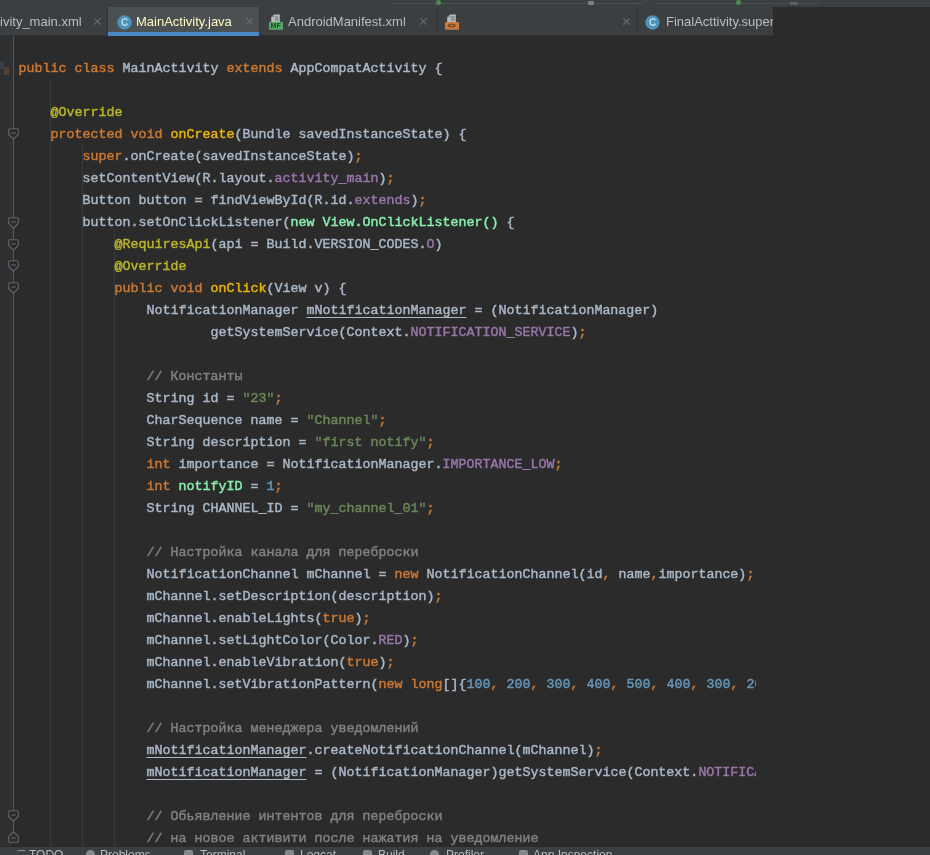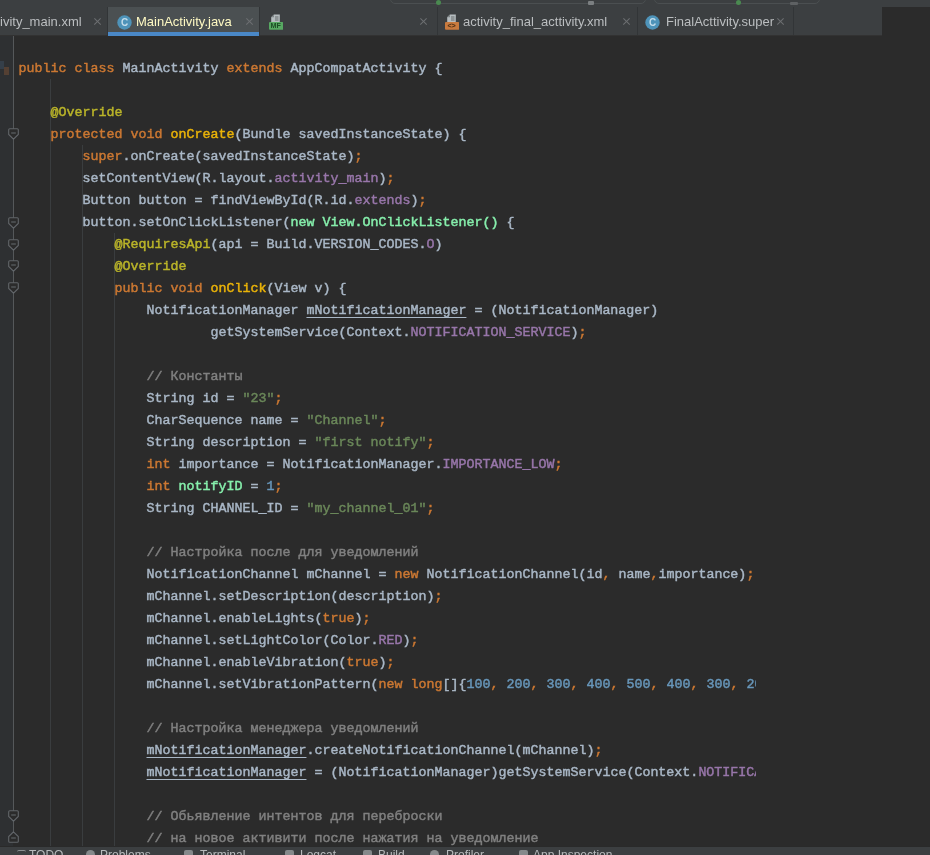--- a/index.html
+++ b/index.html
@@ -1,20 +1,20 @@
 <!DOCTYPE html>
 <html><head><meta charset="utf-8"><style>
 *{margin:0;padding:0;box-sizing:border-box}
 html,body{width:930px;height:855px;overflow:hidden;background:#2b2b2b;font-family:"Liberation Sans",sans-serif}
 .abs{position:absolute}
 
 #strip{position:absolute;left:0;top:0;width:930px;height:7px;background:#3c3f41;overflow:hidden;z-index:5}
 .tbox{position:absolute;top:-20px;height:24px;border:1px solid #4b4f51;border-radius:5px}
 
-#tabbar{position:absolute;left:0;top:7px;width:882px;height:29px;background:#3c3f41;overflow:hidden;z-index:5}
+#tabbar{position:absolute;left:0;top:7px;width:773px;height:29px;background:#3c3f41;overflow:hidden;z-index:5}
 #tabbar .div{position:absolute;top:0;width:1px;height:29px;background:#323537}
 .tab{position:absolute;top:0;height:29px}
 .tlabel{position:absolute;top:0;height:29px;line-height:29px;font-size:13px;color:#bbbec0;white-space:nowrap}
 .xic{position:absolute;width:8px;height:8px;top:11px}
 .xic:before,.xic:after{content:"";position:absolute;left:-0.5px;top:3.3px;width:9px;height:1.2px;background:#6d7072}
 .xic:before{transform:rotate(45deg)}
 .xic:after{transform:rotate(-45deg)}
 
 #editor{position:absolute;left:0;top:36px;width:756px;height:810px;background:#2b2b2b;overflow:hidden}
 #gutter{position:absolute;left:0;top:0;width:13px;height:810px;background:#2e3032}
@@ -63,31 +63,31 @@
   <div class="abs" style="left:108px;top:25px;width:151px;height:4px;background:#4a88c7;z-index:3"></div>
   <div class="div" style="left:259px"></div>
 
   <svg class="abs" style="left:267px;top:7px" width="16" height="16" viewBox="0 0 16 16">
     <path d="M7,0.5 L12.8,0.5 L12.8,8.5 L4.2,8.5 L4.2,3.3 Z" fill="#b5bcbf"></path>
     <path d="M7,0.5 L7,3.3 L4.2,3.3 Z" fill="#7f8587"></path>
     <rect x="8" y="2" width="3.5" height="5" fill="#8e9496"></rect>
     <rect x="2" y="8" width="14.2" height="7.8" rx="1" fill="#57a862"></rect>
     <text x="8.6" y="14.2" font-family="Liberation Sans" font-size="7.2" font-weight="bold" fill="#1e4e26" text-anchor="middle">MF</text>
   </svg>
+  <div class="tlabel" style="left:288px">AndroidManifest.xml</div>
   <div class="xic" style="left:419px"></div>
   <div class="div" style="left:437px"></div>
 
   <svg class="abs" style="left:443px;top:7px" width="16" height="16" viewBox="0 0 16 16">
     <path d="M7,0.5 L12.8,0.5 L12.8,8.5 L4.2,8.5 L4.2,3.3 Z" fill="#b5bcbf"></path>
     <path d="M7,0.5 L7,3.3 L4.2,3.3 Z" fill="#7f8587"></path>
     <rect x="8" y="2" width="3.5" height="5" fill="#8e9496"></rect>
     <rect x="2" y="8" width="14.2" height="7.8" rx="1" fill="#c87a3e"></rect>
     <text x="8.6" y="14.2" font-family="Liberation Sans" font-size="7.2" font-weight="bold" fill="#4c2f15" text-anchor="middle">&lt;&gt;</text>
   </svg>
-  <div class="tlabel" style="left:463px">activity_final_acttivity.xml</div>
   <div class="xic" style="left:622px"></div>
   <div class="div" style="left:637px"></div>
 
   <svg class="abs" style="left:645px;top:8px" width="15" height="15" viewBox="0 0 15 15">
     <circle cx="7.5" cy="7.5" r="7.2" fill="#4e93b9"></circle>
     <text x="7.5" y="11" font-family="Liberation Sans" font-size="10" font-weight="bold" fill="#c3dcea" text-anchor="middle">C</text>
   </svg>
   <div class="tlabel" style="left:666px">FinalActtivity.super</div>
   <div class="xic" style="left:776px"></div>
   <div class="div" style="left:793px"></div>
@@ -119,21 +119,21 @@
                         getSystemService(Context.<span class="i">NOTIFICATION_SERVICE</span>)<span class="p">;</span>
 
                 <span class="c">// Константы</span>
                 String id = <span class="s">"23"</span><span class="p">;</span>
                 CharSequence name = <span class="s">"Channel"</span><span class="p">;</span>
                 String description = <span class="s">"first notify"</span><span class="p">;</span>
                 <span class="k">int</span> importance = NotificationManager.<span class="i">IMPORTANCE_LOW</span><span class="p">;</span>
                 <span class="k">int</span> <span class="g">notifyID</span> = <span class="n">1</span><span class="p">;</span>
                 String CHANNEL_ID = <span class="s">"my_channel_01"</span><span class="p">;</span>
 
-                <span class="c">// Настройка после для уведомлений</span>
+                <span class="c">// Настройка канала для переброски</span>
                 NotificationChannel mChannel = <span class="k">new</span> NotificationChannel(id<span class="p">,</span> name<span class="p">,</span>importance)<span class="p">;</span>
                 mChannel.setDescription(description)<span class="p">;</span>
                 mChannel.enableLights(<span class="k">true</span>)<span class="p">;</span>
                 mChannel.setLightColor(Color.<span class="i">RED</span>)<span class="p">;</span>
                 mChannel.enableVibration(<span class="k">true</span>)<span class="p">;</span>
                 mChannel.setVibrationPattern(<span class="k">new</span> <span class="k">long</span>[]{<span class="n">100</span><span class="p">,</span> <span class="n">200</span><span class="p">,</span> <span class="n">300</span><span class="p">,</span> <span class="n">400</span><span class="p">,</span> <span class="n">500</span><span class="p">,</span> <span class="n">400</span><span class="p">,</span> <span class="n">300</span><span class="p">,</span> <span class="n">200</span><span class="p">,</span> <span class="n">400</span>})<span class="p">;</span>
 
                 <span class="c">// Настройка менеджера уведомлений</span>
                 <span class="u">mNotificationManager</span>.createNotificationChannel(mChannel)<span class="p">;</span>
                 <span class="u">mNotificationManager</span> = (NotificationManager)getSystemService(Context.<span class="i">NOTIFICATION_SERVICE</span>)<span class="p">;</span>

